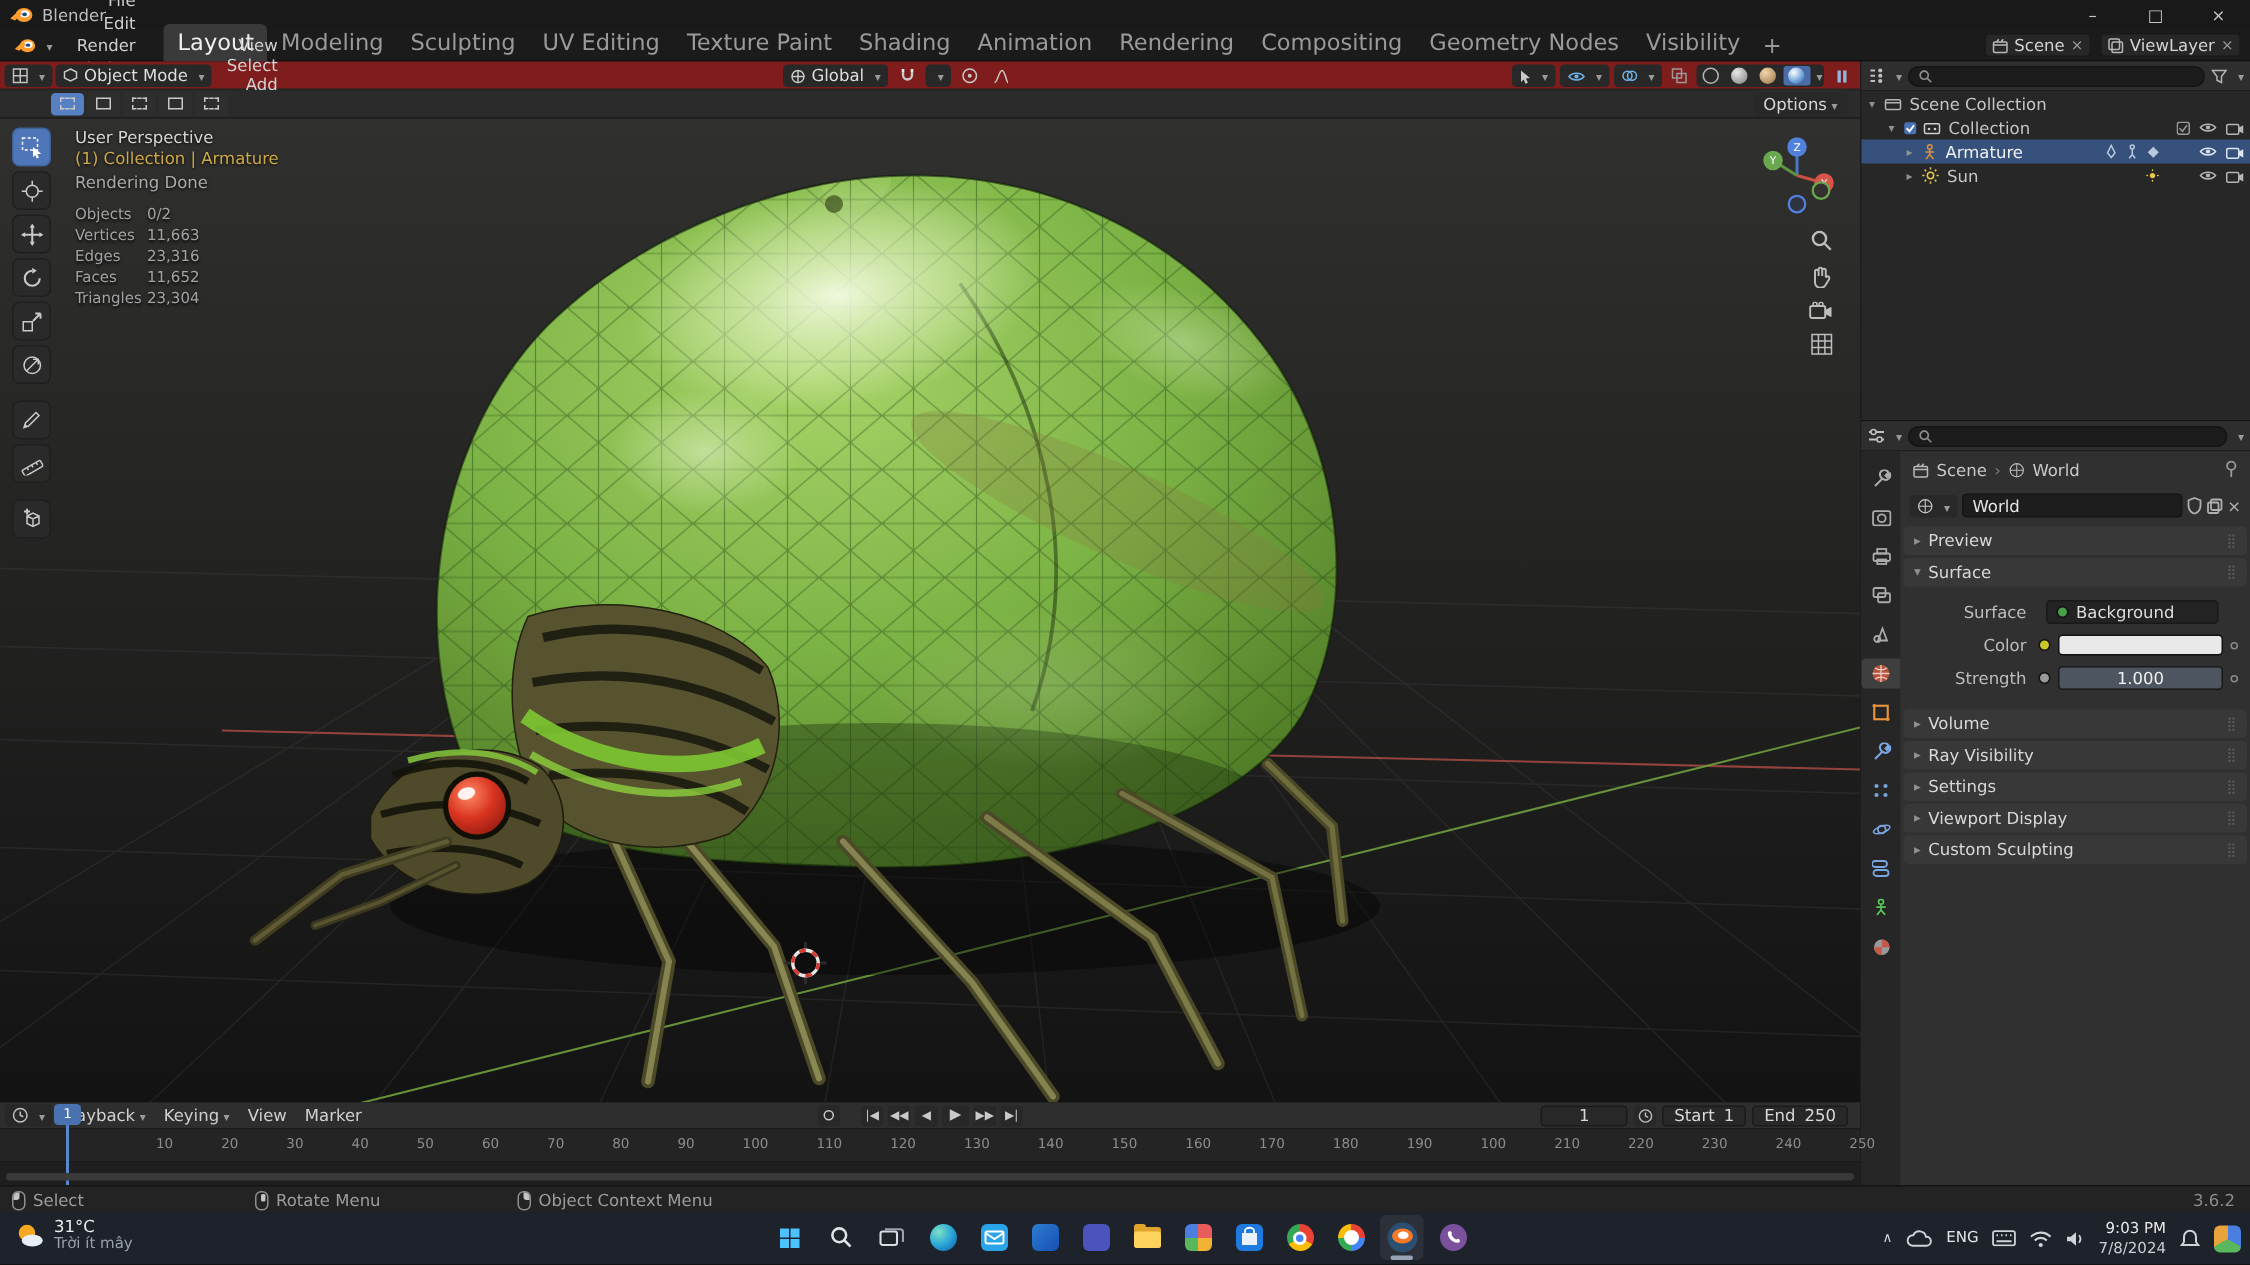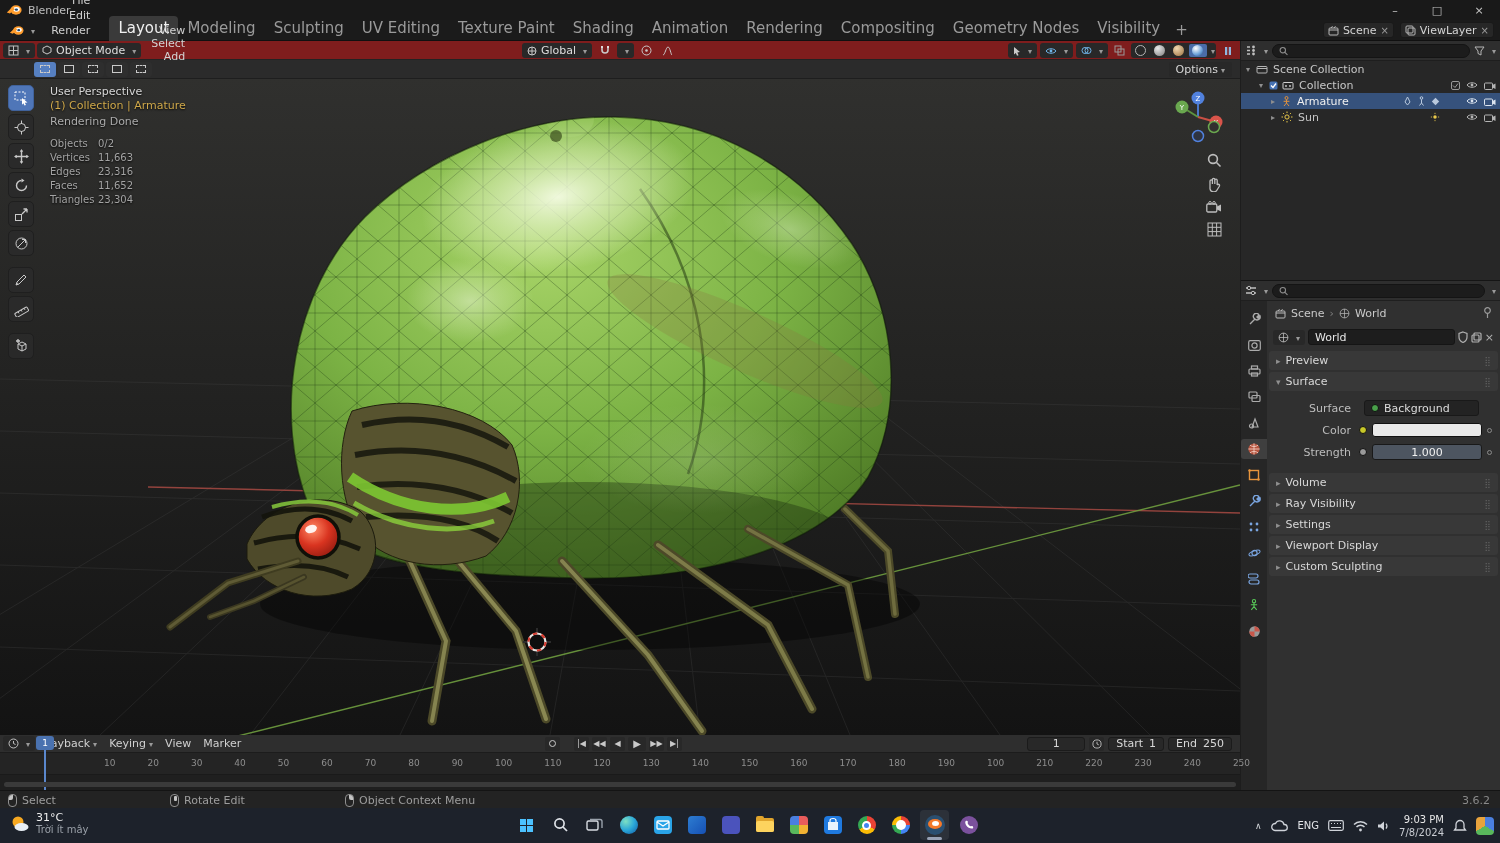--- a/index.html
+++ b/index.html
@@ -991,21 +991,21 @@
     <div id="tl-scroll"></div>
   </div>
 
   <div id="statusbar">
     <div class="sb-item" style="left:8px;">
       <div class="mouse l"></div>
       <span>Select</span>
     </div>
     <div class="sb-item" style="left:170px;">
       <div class="mouse m"></div>
-      <span>Rotate Edit</span>
+      <span>Rotate Menu</span>
     </div>
     <div class="sb-item" style="left:345px;">
       <div class="mouse r"></div>
       <span>Object Context Menu</span>
     </div>
     <div id="sb-version">3.6.2</div>
   </div>
 
   <div id="taskbar">
     <div id="tb-weather">

